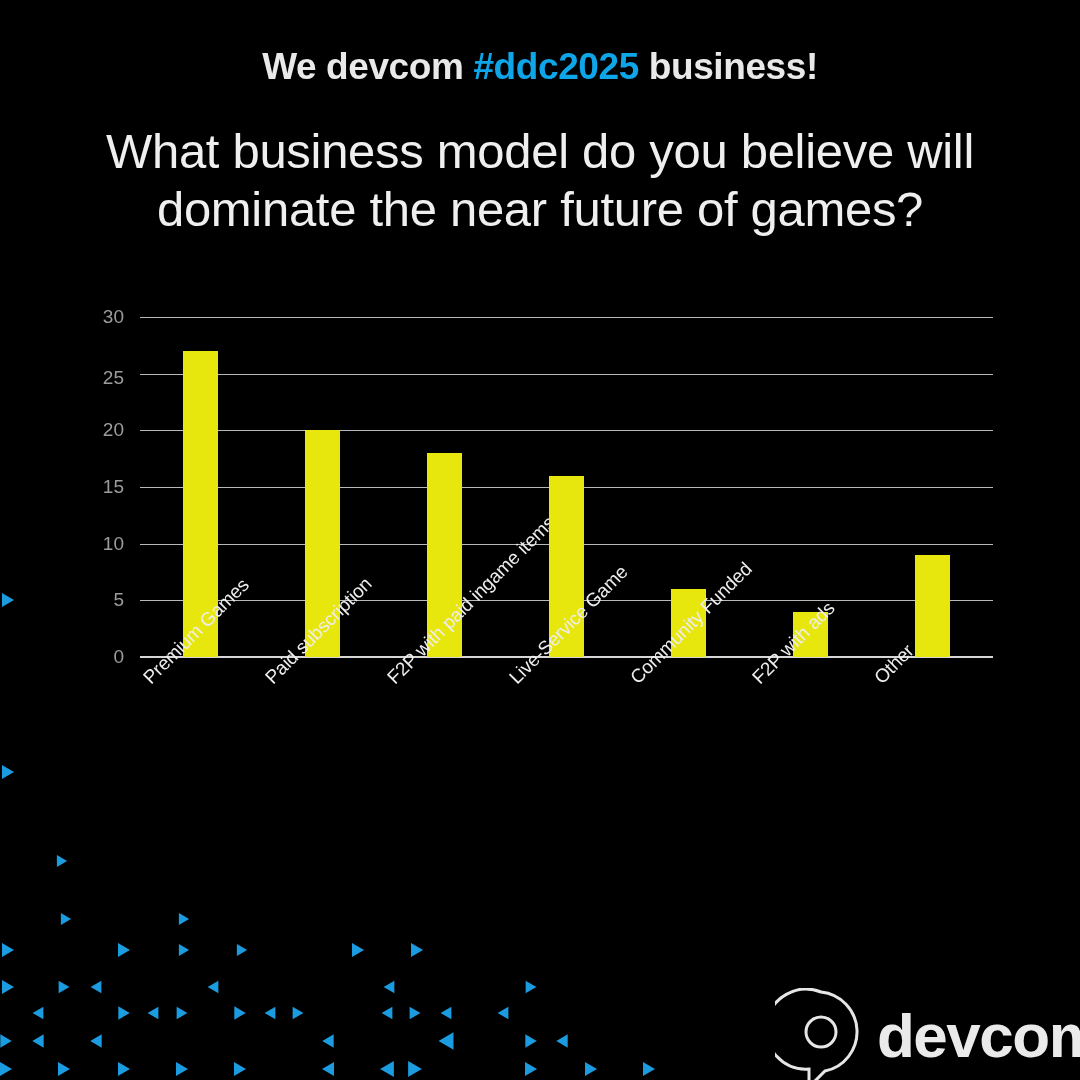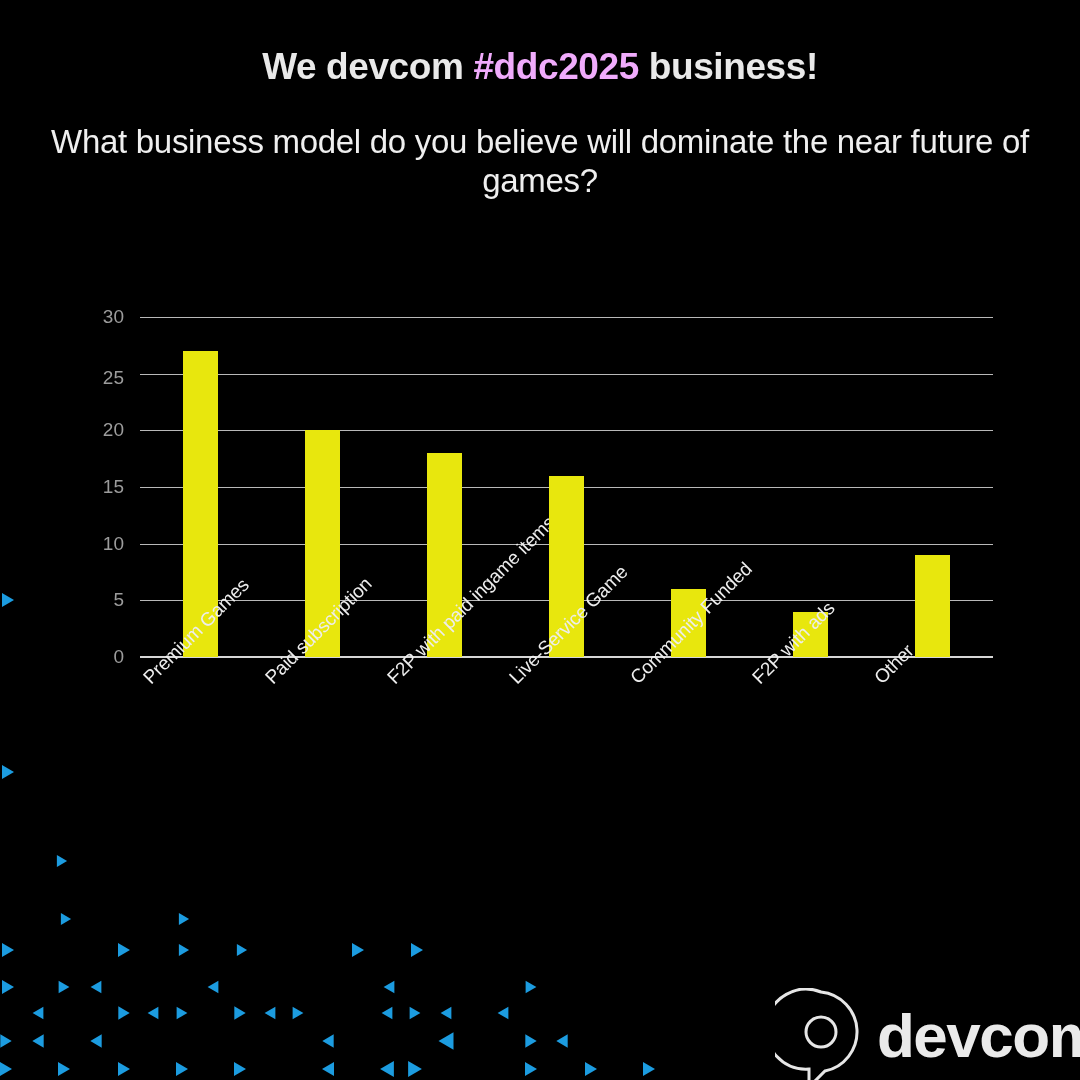--- a/index.html
+++ b/index.html
@@ -13,25 +13,25 @@
   .stage{position:absolute;inset:0;width:1080px;height:1080px;}
 
   
   .headline{
     position:absolute;top:46px;left:0;width:1080px;
     text-align:center;
     font-size:37px;font-weight:bold;letter-spacing:-0.4px;
     color:#e9e9e9;
     white-space:nowrap;
   }
-  .headline .hl-accent{color:#f0abfc;}
+  .headline .hl-accent{color:#0ea5e9;}
   .question{
     position:absolute;top:123px;left:50px;width:980px;
     text-align:center;
-    font-size:33px;font-weight:400;line-height:1.18;
+    font-size:49px;font-weight:400;line-height:1.18;
     color:#efefef;
     letter-spacing:-0.3px;
   }
 
   
   .chart{position:absolute;left:0;top:0;width:1080px;height:1080px;}
   .plot{
     position:absolute;
     left:140px;top:317px;
     width:853px;height:340px;

